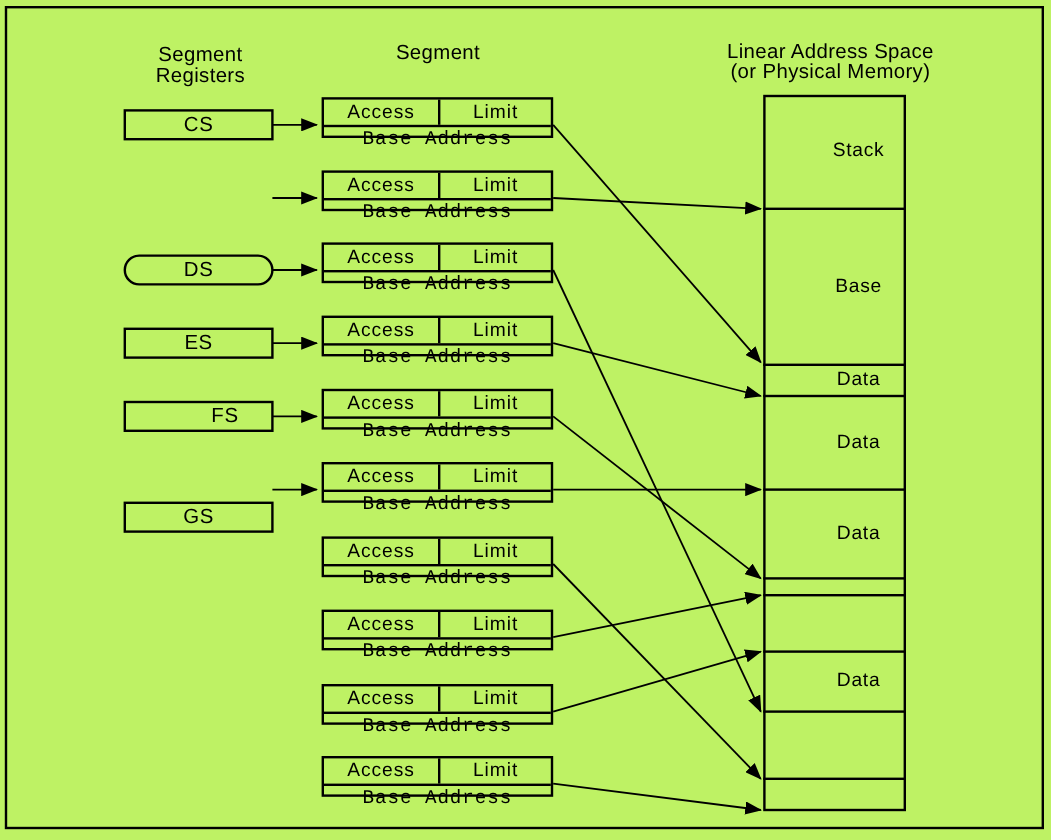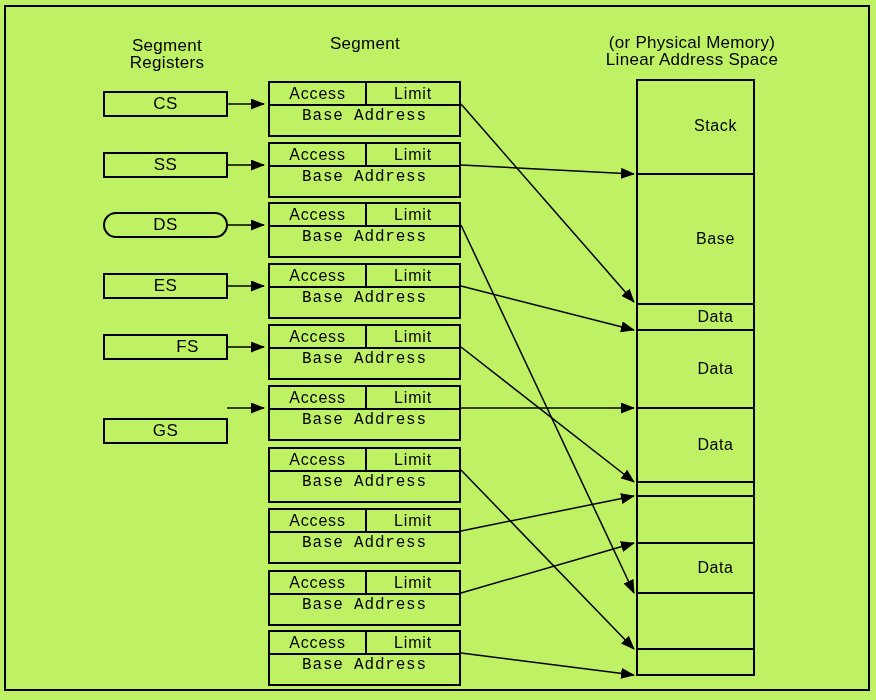--- a/index.html
+++ b/index.html
@@ -25,21 +25,21 @@
     letter-spacing: 0.3px;
     white-space: nowrap;
   }
   .reg-box {
     left: 103px; width: 125px; height: 26px;
     border: 2px solid #000000; box-sizing: border-box;
     display: flex; align-items: center; justify-content: center;
     font-size: 17px; letter-spacing: 0.5px; text-align: right;
   }
   .desc {
-    left: 268px; width: 193px; height: 56px;
+    left: 268px; width: 193px; height: 34px;
     border: 2px solid #000000; box-sizing: border-box;
     font-size: 16px; letter-spacing: 0.8px;
   }
   .desc .r1 { display: flex; height: 21px; border-bottom: 2px solid #000000; }
   .desc .r1 .access {
     flex: 0 0 95px; border-right: 2px solid #000000;
     display: flex; align-items: center; justify-content: center;
   }
   .desc .r1 .limit { flex: 1; display: flex; align-items: center; justify-content: center; }
   .desc .r2 { height: 20px; display: flex; align-items: center; justify-content: center; font-family: Liberation Mono, monospace; }
@@ -62,29 +62,26 @@
   <div class="abs outer-border"></div>
 
   <div class="abs col-title" style="left:87px;top:37px;width:160px;">
     <div>Segment</div>
     <div>Registers</div>
   </div>
   <div class="abs col-title" style="left:285px;top:35px;width:160px;">
     <div>Segment</div>
   </div>
   <div class="abs col-title" style="left:590px;top:34px;width:204px;">
+    <div>Linear Address Space</div>
     <div>(or Physical Memory)</div>
-    <div>Linear Address Space</div>
   </div>
 
   <div class="abs reg-box" style="top:91px;">
       <span>CS</span>
-    </div>
-  <div class="abs reg-box" style="top:152px;">
-      <span>SS</span>
     </div>
   <div class="abs reg-box" style="top:212px;border-radius:13px;">
       <span>DS</span>
     </div>
   <div class="abs reg-box" style="top:273px;">
       <span>ES</span>
     </div>
   <div class="abs reg-box" style="top:334px;padding-left:44px;">
       <span>FS</span>
     </div>

